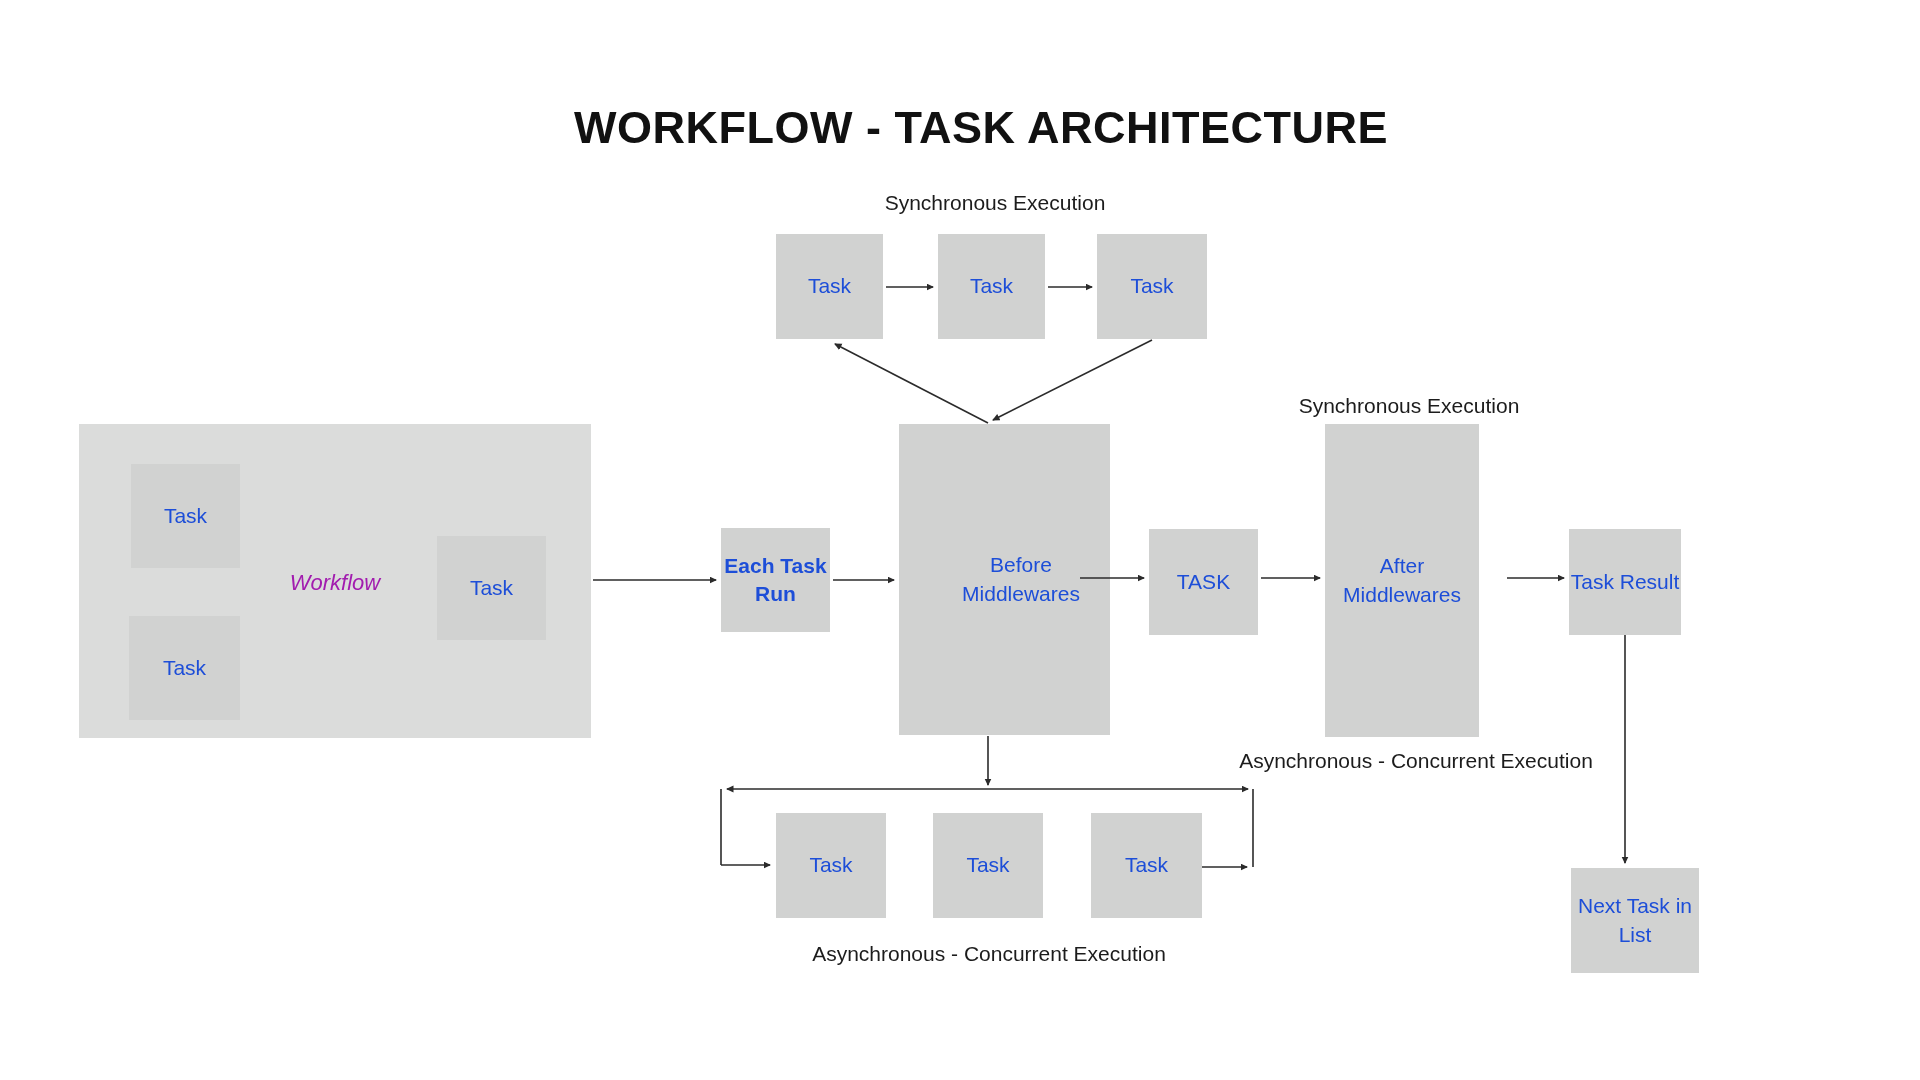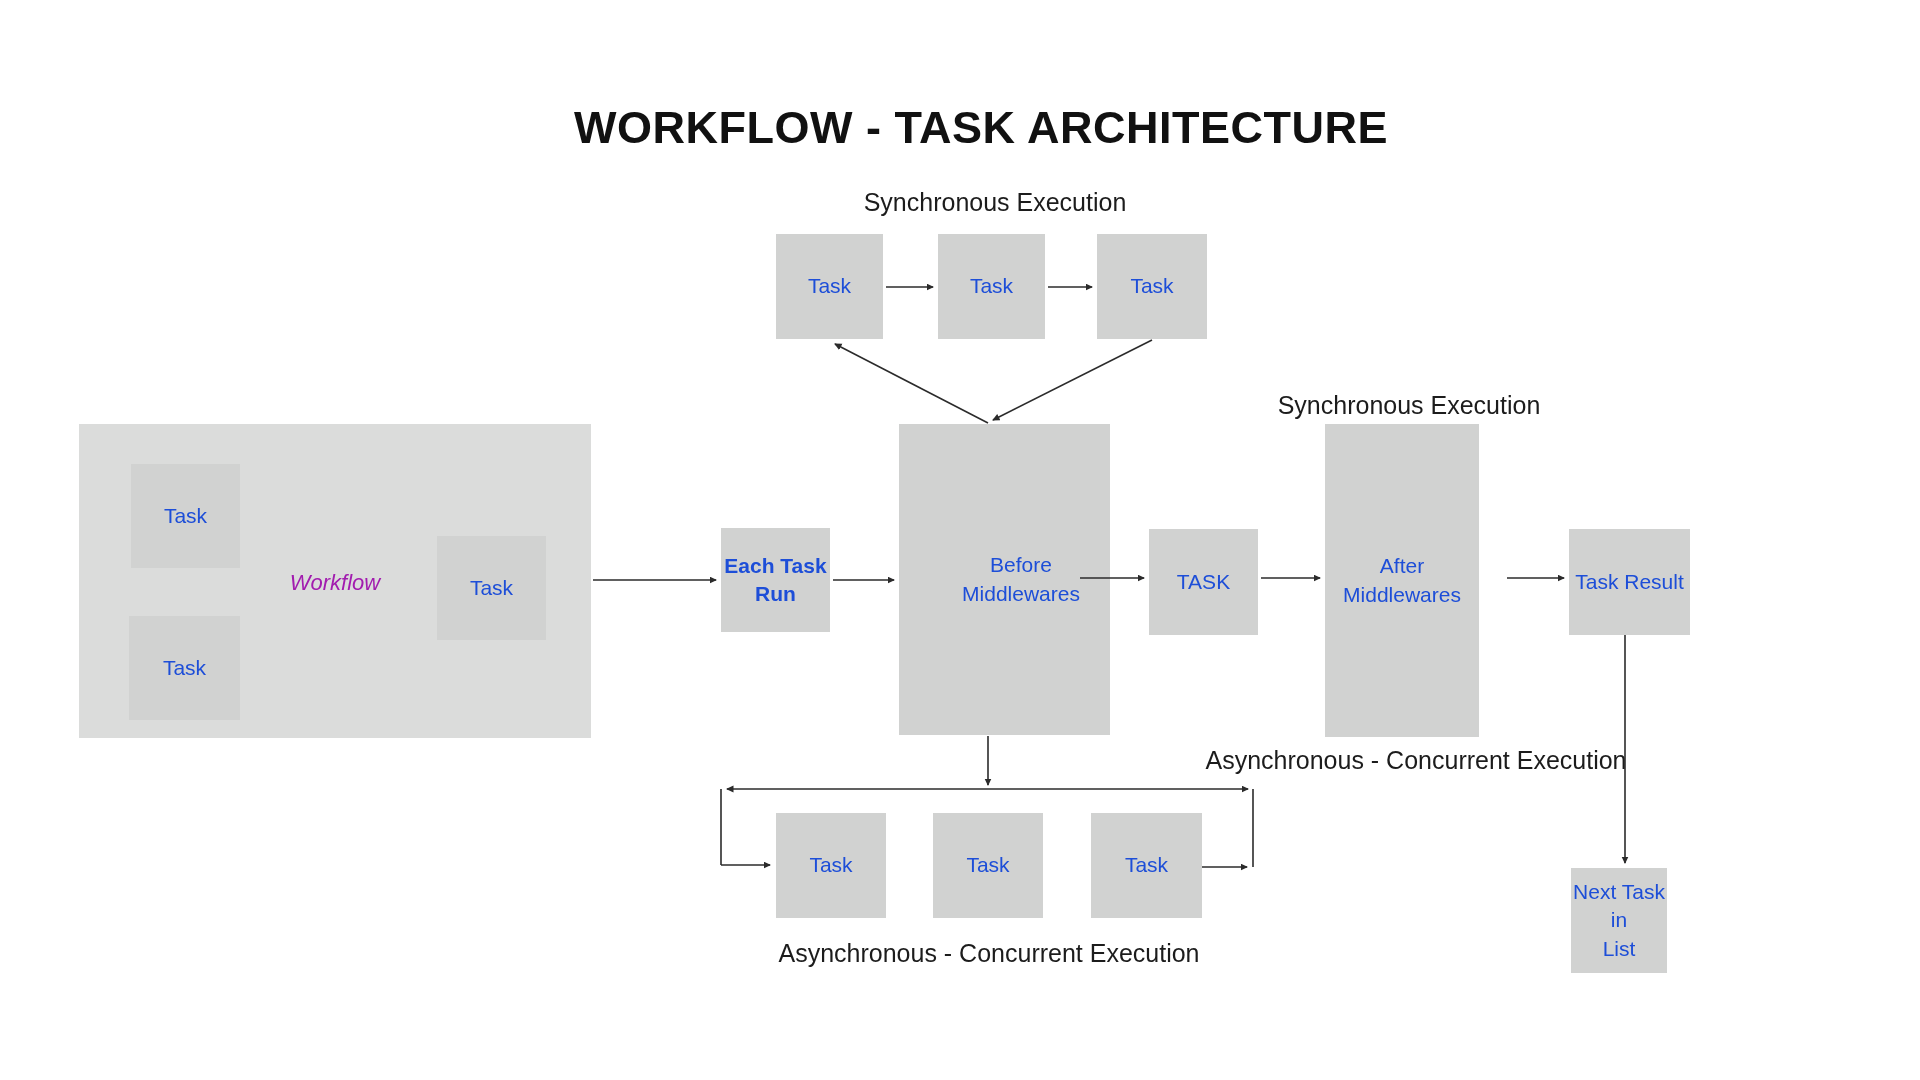--- a/index.html
+++ b/index.html
@@ -31,21 +31,21 @@
     font-size: 45px;
     font-weight: bold;
     letter-spacing: 0.5px;
     color: #111111;
     z-index: 4;
   }
   .slabel {
     position: absolute;
     transform: translateX(-50%);
     white-space: nowrap;
-    font-size: 25px;
+    font-size: 21px;
     line-height: 21px;
     color: #1c1c1c;
     z-index: 4;
   }
   .box {
     position: absolute;
     display: flex;
     align-items: center;
     justify-content: center;
     text-align: center;
@@ -126,21 +126,21 @@
   <div class="box fill-task" style="left:129px; top:604px; width:111px; height:104px;">Task</div>
   <div class="wf-label" style="left:335px; top:558px;">Workflow</div>
 
   <div class="box fill-task" style="left:721px; top:516px; width:109px; height:104px;font-weight:bold;">Each Task
 Run</div>
   <div class="box fill-task" style="left:899px; top:412px; width:178px; height:311px;padding-left:33px;">Before
 Middlewares</div>
   <div class="box fill-task" style="left:1149px; top:517px; width:109px; height:106px;">TASK</div>
   <div class="box fill-task" style="left:1325px; top:412px; width:154px; height:313px;">After
 Middlewares</div>
-  <div class="box fill-task" style="left:1569px; top:517px; width:121px; height:106px;">Task Result</div>
-  <div class="box fill-task" style="left:1571px; top:856px; width:96px; height:105px;">Next Task in
+  <div class="box fill-task" style="left:1569px; top:517px; width:112px; height:106px;">Task Result</div>
+  <div class="box fill-task" style="left:1571px; top:856px; width:128px; height:105px;">Next Task in
 List</div>
 
   <div class="box fill-task" style="left:776px; top:801px; width:110px; height:105px;">Task</div>
   <div class="box fill-task" style="left:933px; top:801px; width:110px; height:105px;">Task</div>
   <div class="box fill-task" style="left:1091px; top:801px; width:111px; height:105px;">Task</div>
 
 </div>
 
 </body></html>

